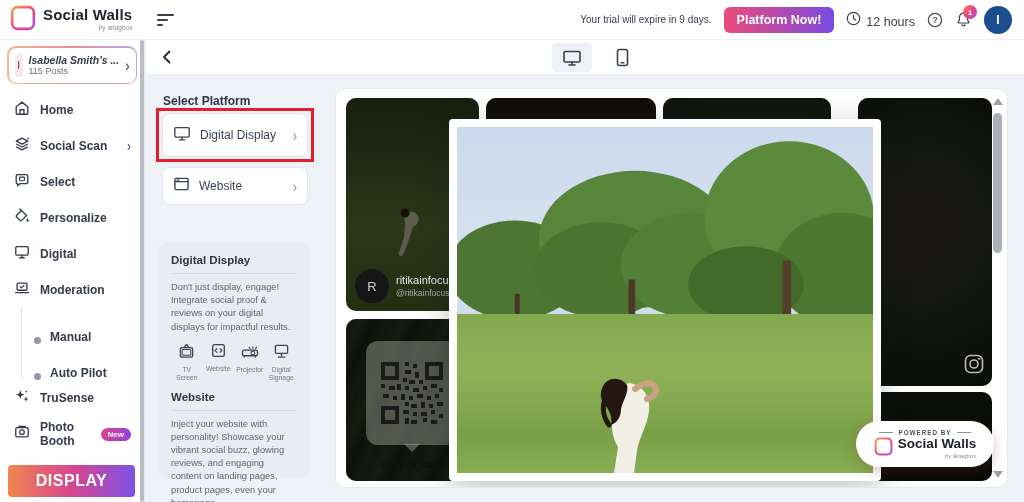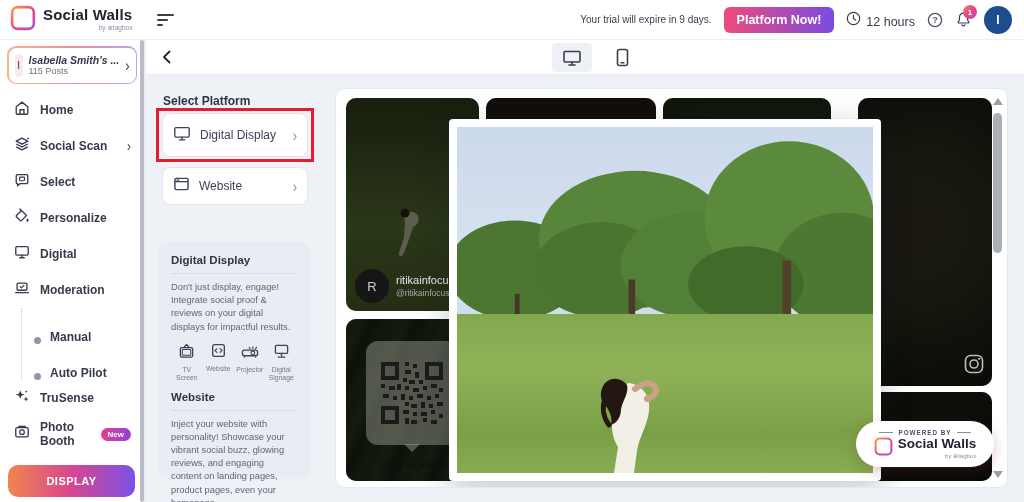--- a/index.html
+++ b/index.html
@@ -52,22 +52,22 @@
   .nav-item .lbl { font-size:12px; font-weight:700; }
   .nav-item svg { flex:0 0 auto; }
   .nav-chevron { margin-left:auto; font-size:12px; color:#343b4a; transform:scaleY(1.25); }
   .sub-group { margin-left:21px; border-left:1px dotted #c3c8d2; }
   .sub-item { height:36px; display:flex; align-items:flex-end; gap:9px; padding-left:12px; cursor:pointer; }
   .sub-dot { width:7px; height:7px; border-radius:50%; background:#9097ab; }
   .sub-lbl { font-size:12px; font-weight:700; color:#343b4a; }
   .new-badge { font-size:8px; font-weight:700; color:#fff; padding:2px 7px; border-radius:8px;
                background:linear-gradient(90deg,#e0418c,#9340dc); margin-left:2px; }
   .display-btn { position:absolute; left:8px; top:425px; width:127px; height:32px; border:none;
-                 border-radius:10px; background:linear-gradient(90deg,#f0854d,#d8468f,#7a52e6);
-                 color:#fff; font-size:11px; font-weight:700; letter-spacing:.5px; cursor:pointer;
+                 border-radius:4px; background:linear-gradient(90deg,#f0854d,#d8468f,#7a52e6);
+                 color:#fff; font-size:16px; font-weight:700; letter-spacing:.5px; cursor:pointer;
                  font-family:"Liberation Sans", sans-serif; }
 
   
   .subbar { position:absolute; left:146px; top:40px; width:878px; height:35px; background:#fff;
             border-bottom:1px solid #e8ebef; z-index:20; }
   .back-btn { position:absolute; left:10px; top:7px; width:22px; height:22px; background:none;
               border:none; cursor:pointer; }
   .device-toggle { position:absolute; left:406px; top:3px; display:flex; gap:10px; align-items:center; }
   .device-btn { width:40px; height:29px; display:flex; align-items:center; justify-content:center;
                 border:none; background:transparent; border-radius:4px; cursor:pointer; }

